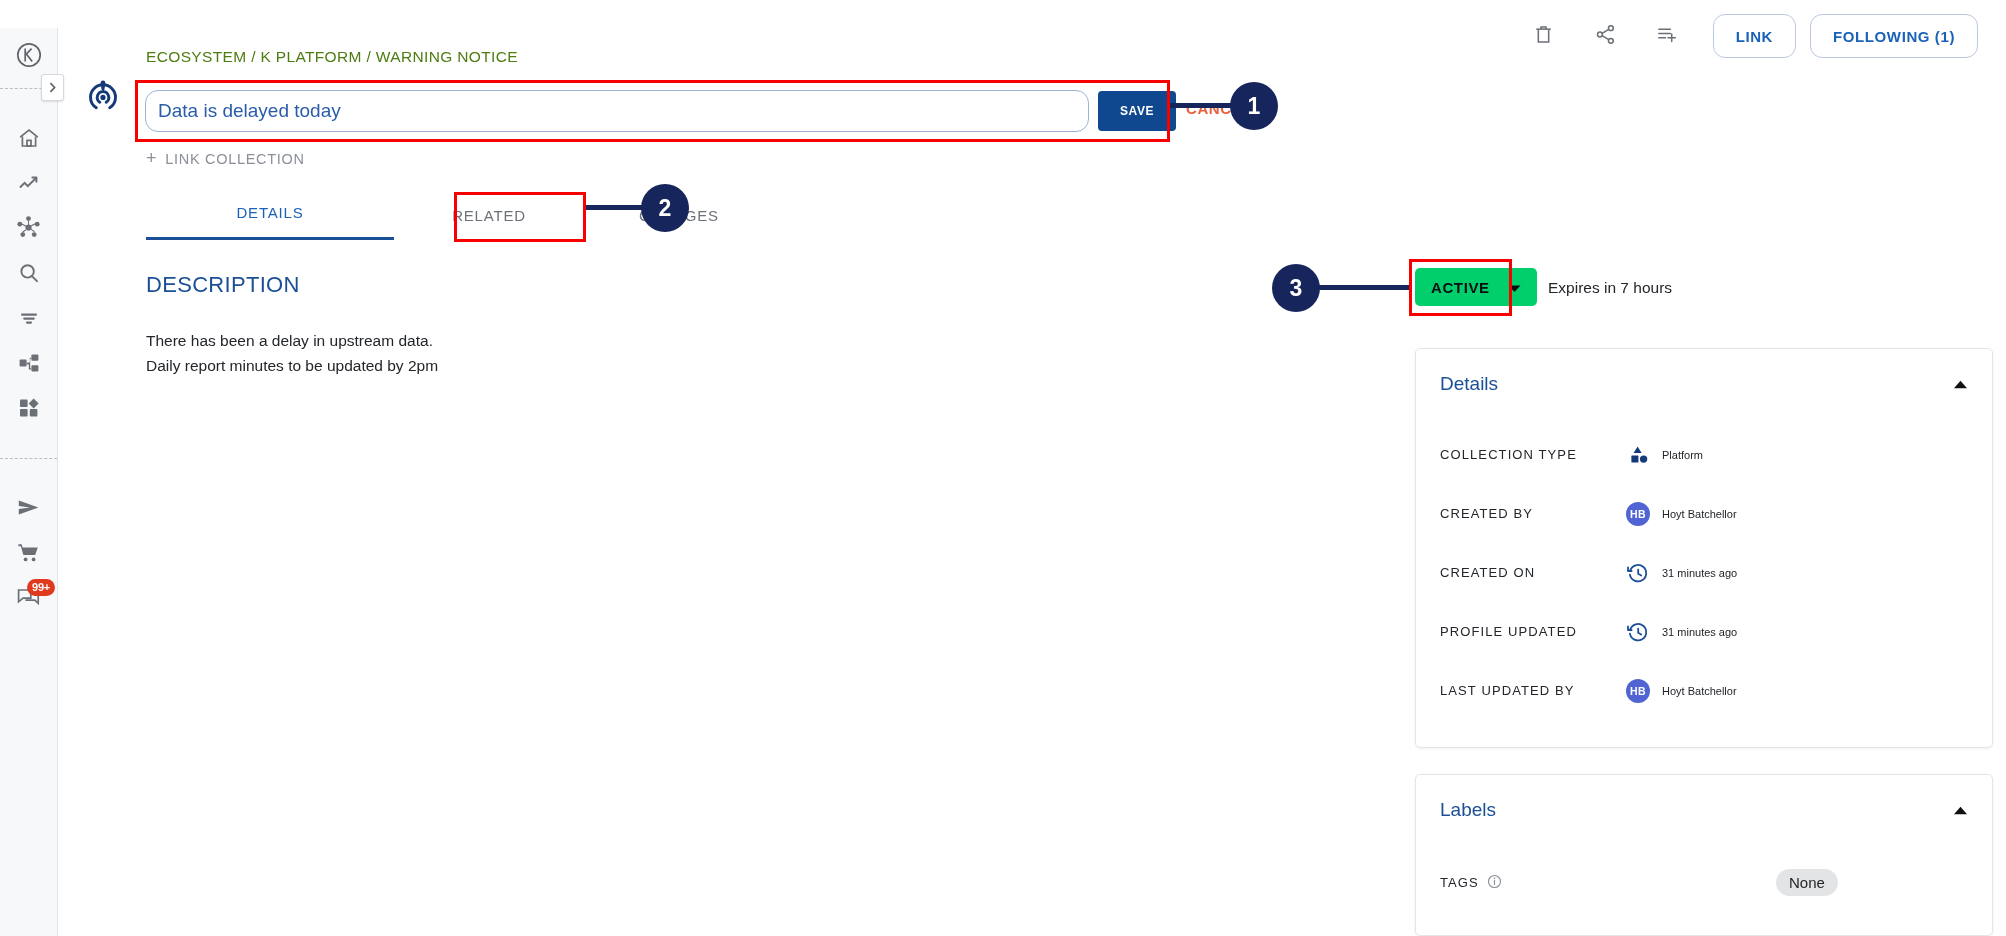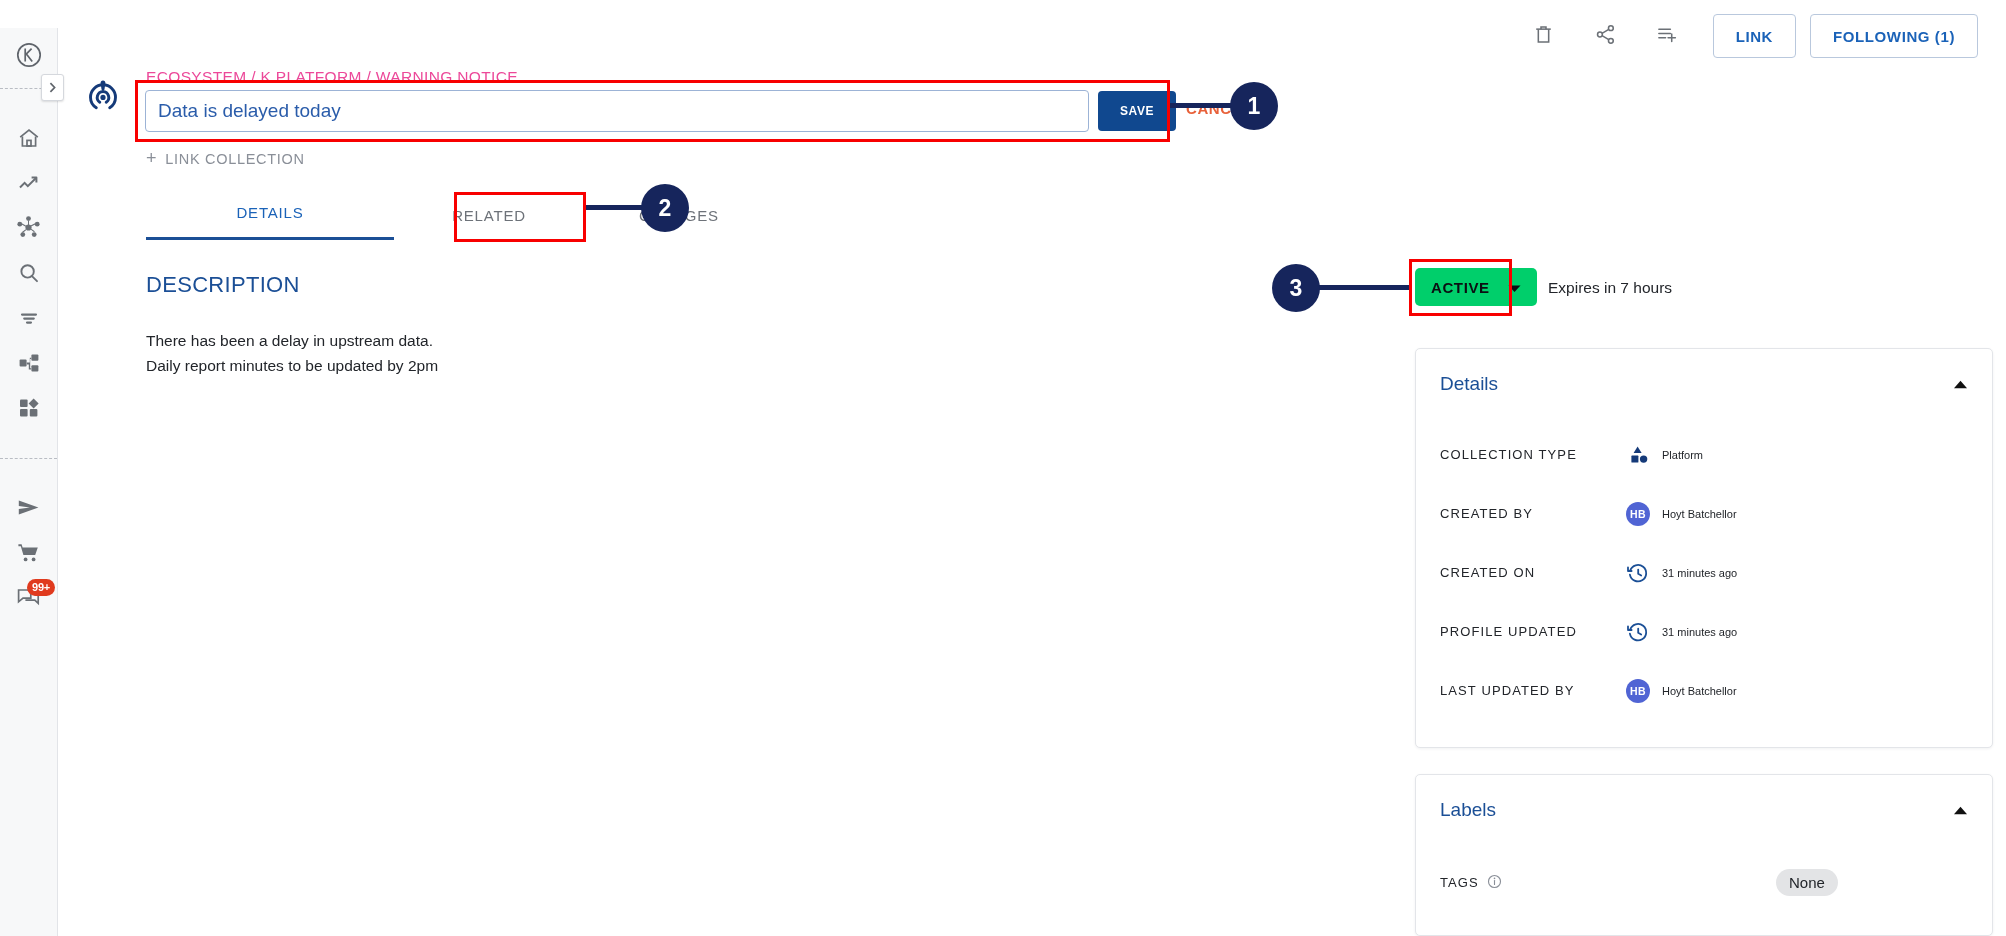--- a/index.html
+++ b/index.html
@@ -39,30 +39,30 @@
   }
   .badge-99 {
     position: absolute; top: 4px; left: 27px;
     background: #e03a1e; color: #fff;
     font-size: 11px; font-weight: 700; line-height: 1;
     padding: 3px 5px; border-radius: 9px; letter-spacing: -.2px;
   }
 
   
   #breadcrumb {
-    position: absolute; left: 146px; top: 68px;
-    font-size: 15.5px; color: #ec4899; letter-spacing: .35px;
+    position: absolute; left: 146px; top: 48px;
+    font-size: 15.5px; color: #4d7c0f; letter-spacing: .35px;
     white-space: nowrap;
   }
   #entity-icon { position: absolute; left: 83px; top: 78px; }
 
   #title-input {
     position: absolute; left: 145px; top: 90px;
     width: 944px; height: 42px;
-    border: 1px solid #9cb3d6; border-radius: 4px;
+    border: 1px solid #9cb3d6; border-radius: 13px;
     background: #fff;
     font-family: "Liberation Sans", sans-serif;
     font-size: 19px; color: #2a5caa;
     padding: 0 12px; outline: none;
   }
   #save-btn {
     position: absolute; left: 1098px; top: 91px;
     width: 78px; height: 40px;
     background: #10488f; color: #fff;
     border: none; border-radius: 4px;
@@ -88,21 +88,21 @@
     position: absolute; right: 28px; top: 14px;
     display: flex; align-items: center; gap: 0;
   }
   .tb-icon {
     width: 62px; height: 44px;
     display: flex; align-items: center; justify-content: center;
     cursor: pointer;
   }
   .tb-btn {
     height: 44px; padding: 6px 22px; margin-left: 14px;
-    border: 1px solid #b9c8dd; border-radius: 4px; background: #fff;
+    border: 1px solid #b9c8dd; border-radius: 12px; background: #fff;
     color: #1a62b8; font-family: "Liberation Sans", sans-serif;
     font-size: 15px; font-weight: 700; letter-spacing: .6px;
     display: flex; align-items: center; justify-content: center;
     cursor: pointer; white-space: nowrap;
   }
 
   
   #tabs {
     position: absolute; left: 146px; top: 190px;
     display: flex; align-items: flex-end;

